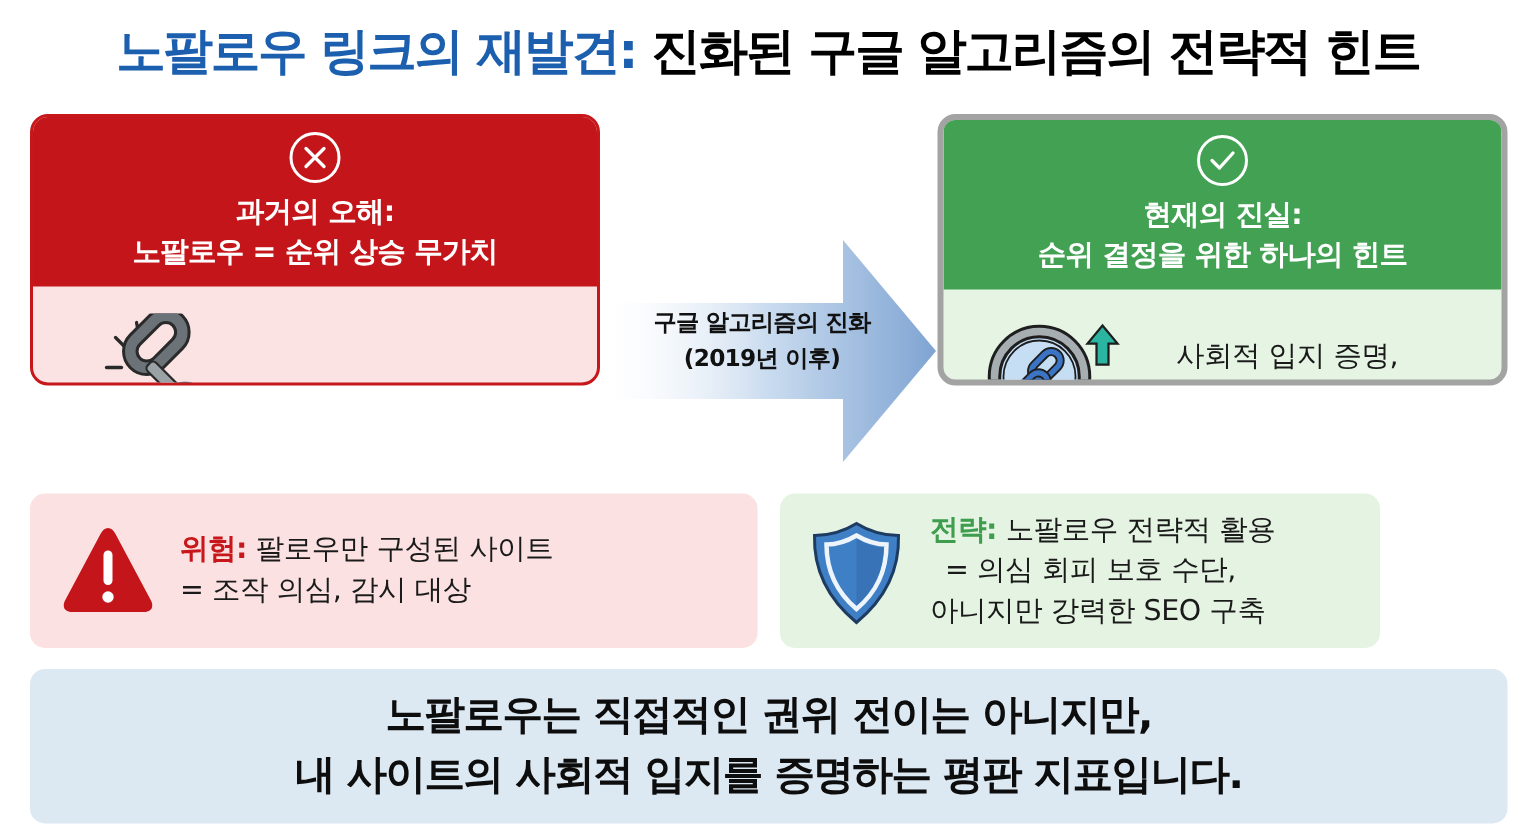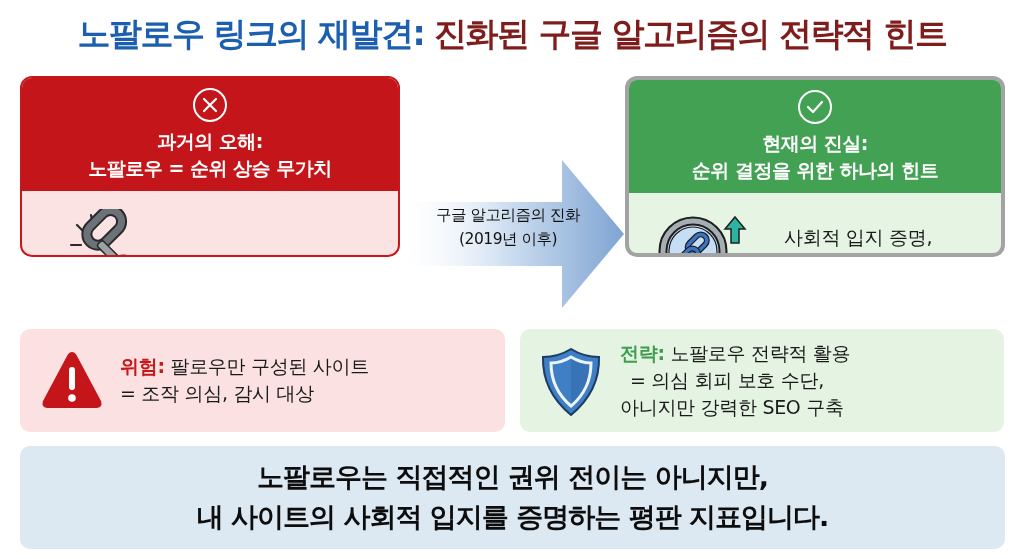--- a/index.html
+++ b/index.html
@@ -4,21 +4,21 @@
 <style>
   * { box-sizing: border-box; margin: 0; padding: 0; }
   html, body { width: 1024px; height: 559px; background: #ffffff; overflow: hidden; }
   body { font-family: "DejaVu Sans", "Liberation Sans", sans-serif; position: relative; }
 
   .title {
     position: absolute; left: 0; top: 12px; width: 1024px; text-align: center;
     font-size: 33px; font-weight: bold; letter-spacing: -1.5px; white-space: nowrap;
   }
   .title .blue { color: #1b5fae; }
-  .title .black { color: #7f1d1d; }
+  .title .black { color: #000000; }
 
   .card {
     position: absolute; top: 76px; width: 380px; height: 181px;
     border-radius: 12px; overflow: hidden;
   }
   .card.red { left: 20px; border: 2px solid #c8171b; background: #fbe3e3; }
   .card.green { left: 625px; border: 4px solid #a3a3a3; background: #e5f4e3; }
   .card .head { height: 113px; text-align: center; color: #fff; padding-top: 10px; }
   .card.red .head { background: #c4161a; }
   .card.green .head { background: #42a152; }
@@ -32,28 +32,28 @@
   .card .body .btext {
     position: absolute; left: 180px; top: 30px; font-size: 19px; line-height: 28px; color: #1a1a1a;
     letter-spacing: -0.3px;
   }
   .card.green .body .ico { left: 28px; }
   .card.green .body .btext { left: 155px; }
 
   .arrow { position: absolute; left: 402px; top: 160px; width: 222px; height: 148px; }
   .arrow-label {
     position: absolute; left: 400px; top: 203px; width: 216px; text-align: center;
-    font-size: 15.5px; font-weight: normal; line-height: 24px; color: #111; letter-spacing: -0.5px;
+    font-size: 15.5px; font-weight: bold; line-height: 24px; color: #111; letter-spacing: -0.5px;
   }
 
   .panel {
     position: absolute; top: 329px; height: 103px; border-radius: 10px;
   }
   .panel.danger { left: 20px; width: 485px; background: #fbe1e1; }
-  .panel.strategy { left: 520px; width: 484px; background: #e4f3e2; padding-left: 48px; }
+  .panel.strategy { left: 520px; width: 400px; background: #e4f3e2; padding-left: 48px; }
   .panel .ico { position: absolute; }
   .panel .ptext { position: absolute; font-size: 19px; line-height: 27px; color: #1a1a1a; letter-spacing: -0.3px; }
   .panel .lbl { font-weight: bold; }
   .panel.danger .lbl { color: #c8171b; }
   .panel.strategy .lbl { color: #3e9e4e; }
 
   .summary {
     position: absolute; left: 20px; top: 446px; width: 985px; height: 103px;
     background: #dce8f2; border-radius: 10px; text-align: center;
     font-size: 27px; font-weight: bold; line-height: 40px; color: #0d0d0d; padding-top: 11px;

